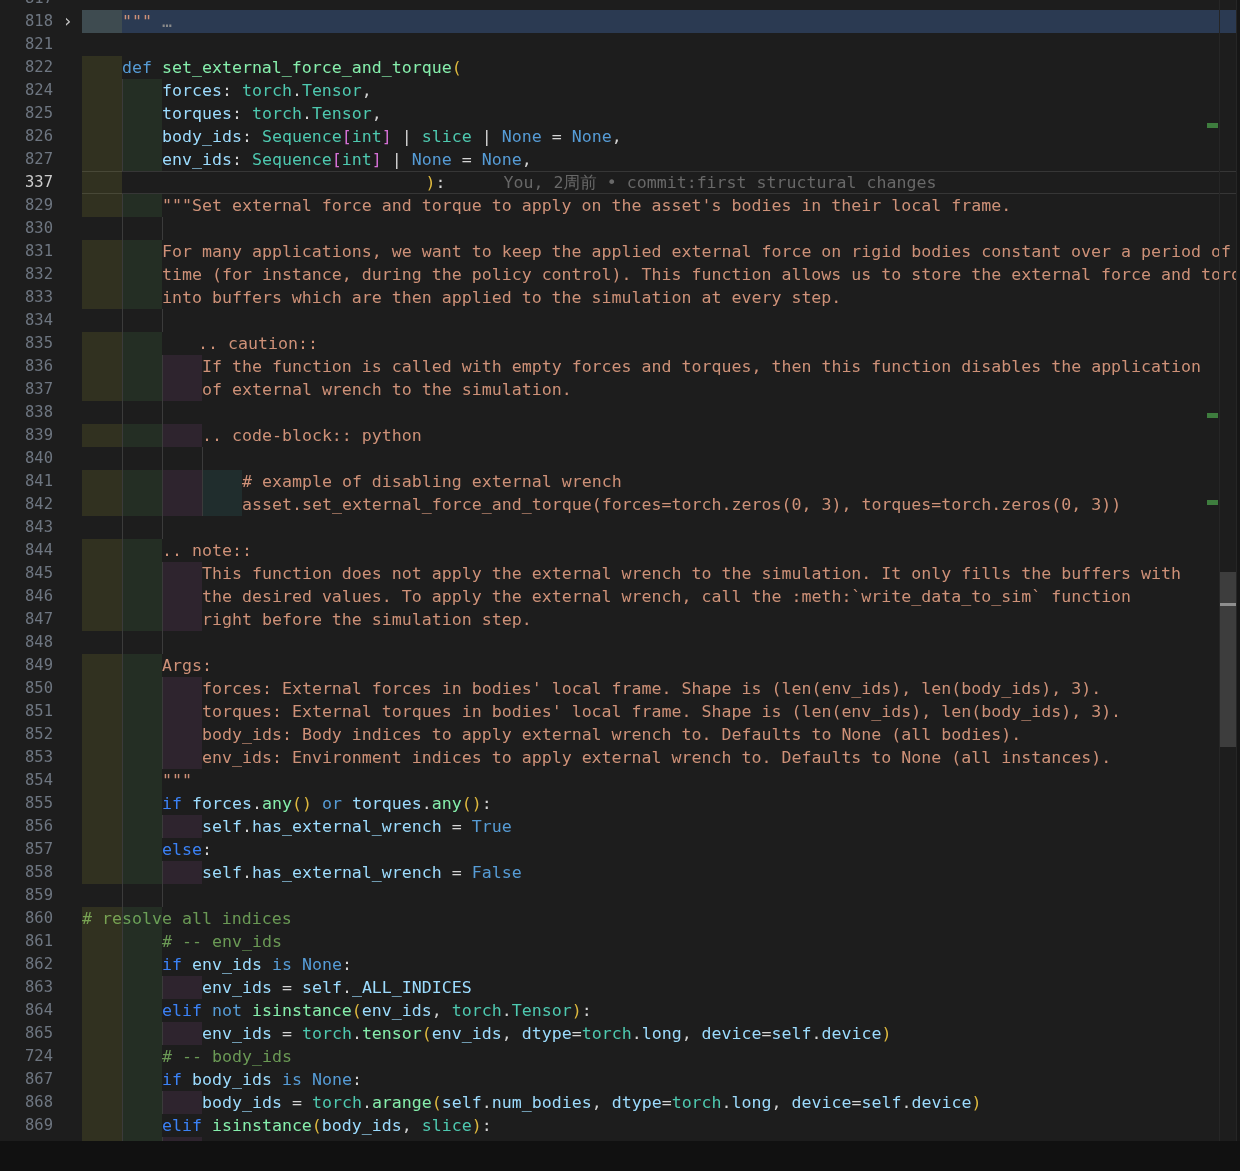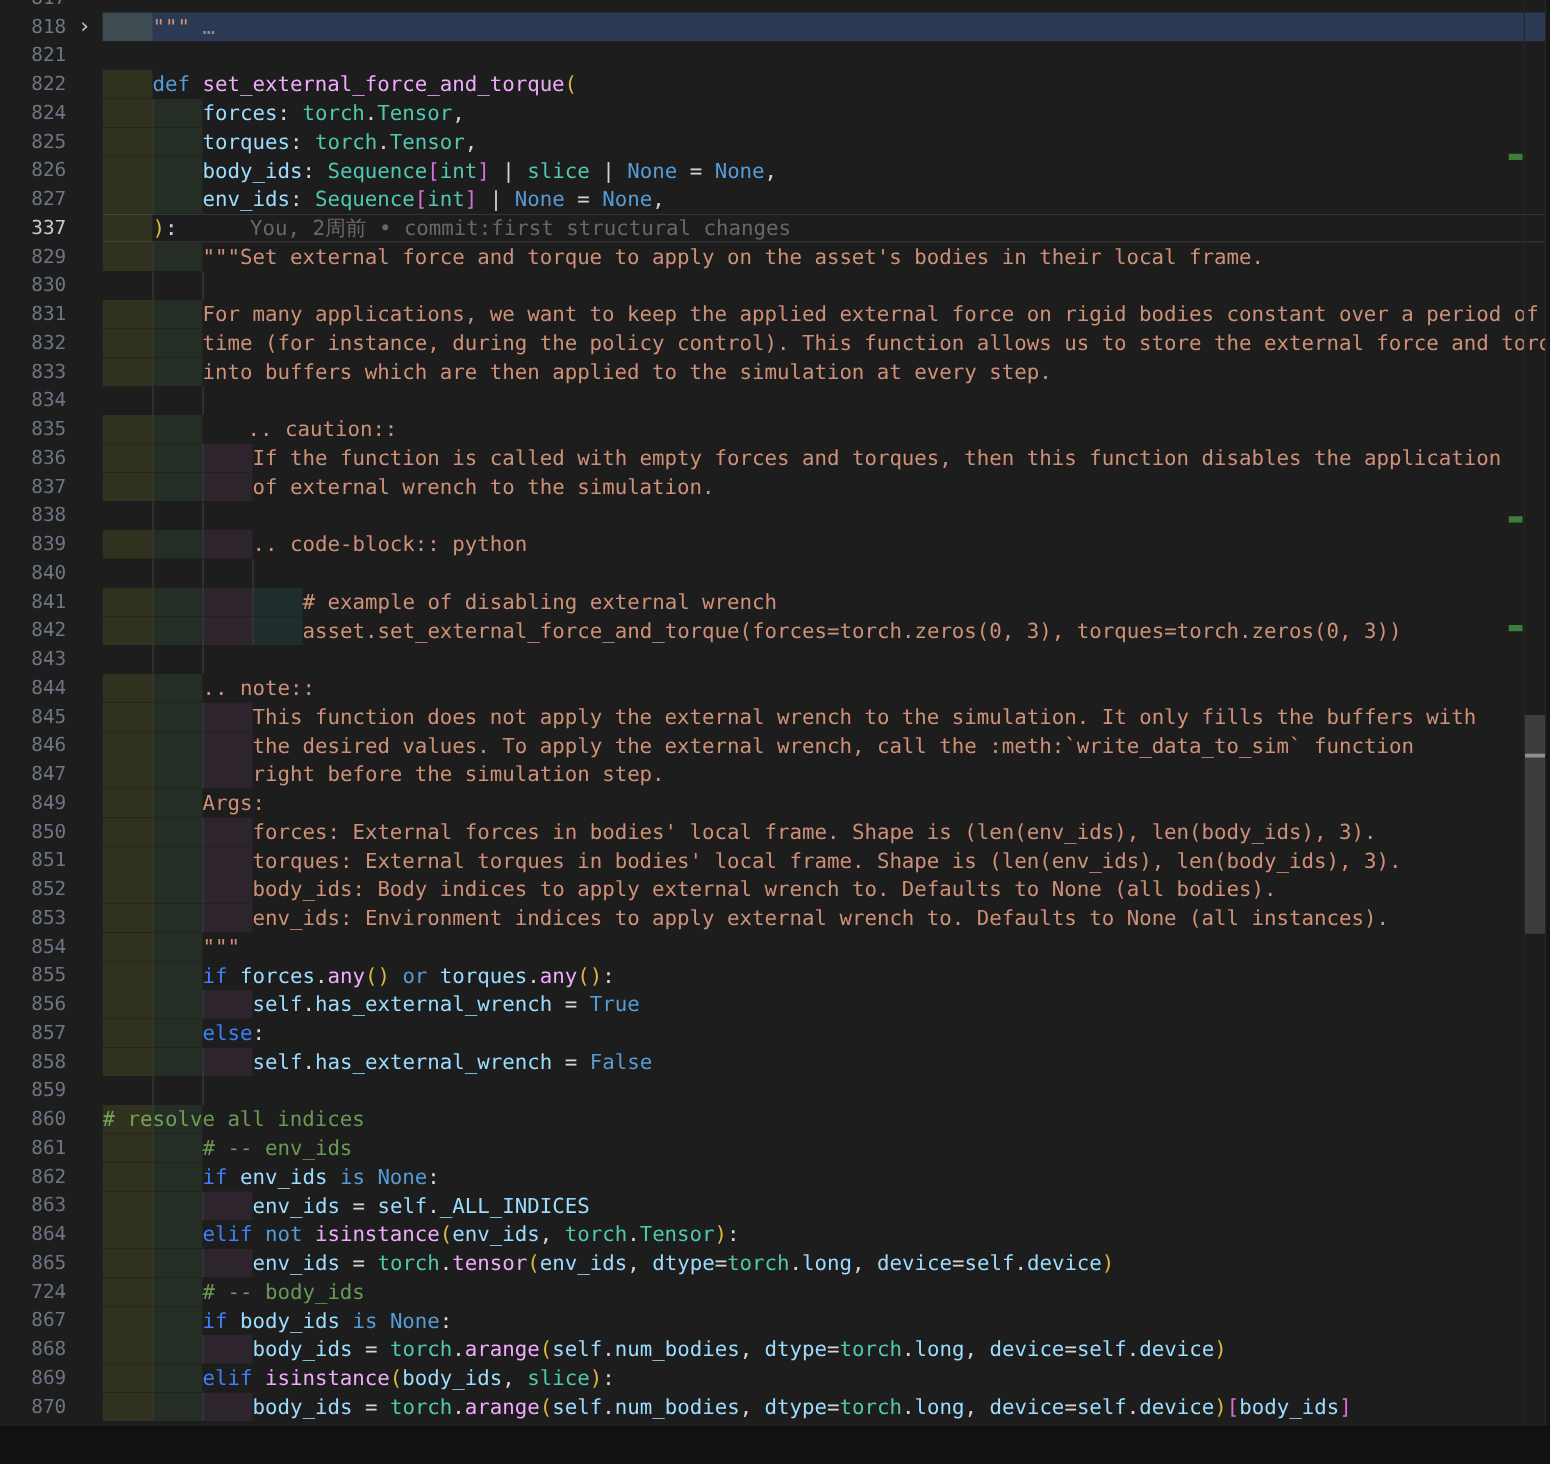--- a/index.html
+++ b/index.html
@@ -6,29 +6,29 @@
   #editor{position:relative;width:1240px;height:1141px;overflow:hidden;background:#1d1d1d;
           font-family:"DejaVu Sans Mono", monospace;font-size:16.6px;line-height:23px;color:#d4d4d4;}
   #rows{position:absolute;top:-13px;left:0;width:100%;}
   .row{display:flex;height:23px;white-space:pre;}
   .gut{flex:0 0 82px;display:flex;height:23px;}
   .lnum{flex:0 0 53px;text-align:right;color:#6e7681;font-size:15.5px;}
   .lnum.active{color:#cccccc;}
   .chev{flex:1;text-align:center;color:#c5c5c5;font-size:17px;}
   .content{position:relative;flex:1;min-width:0;overflow:hidden;height:23px;}
   .fold .content{background:#2b3a52;}
-  .cur .content{box-shadow:inset 0 1px 0 #363636, inset 0 -1px 0 #363636;}
+  .cur .content{box-shadow:inset 0 1px 0 #363636, inset 0 -1px 0 #363636;text-align:center;}
   .blk{position:absolute;top:0;width:40px;height:23px;box-sizing:border-box;}
   .blk.gl{border-left:1px solid #3b3b3b;}
   .ind0{background:rgba(255,255,64,0.09);}
   .ind1{background:rgba(127,255,127,0.08);}
   .ind2{background:rgba(255,127,255,0.08);}
   .ind3{background:rgba(79,236,236,0.08);}
   .code{display:inline-block;height:23px;}
-  .t-k{color:#3b82f6;} .t-b{color:#569CD6;} .t-f{color:#f0abfc;} .t-v{color:#9CDCFE;}
+  .t-k{color:#3b82f6;} .t-b{color:#569CD6;} .t-f{color:#86efac;} .t-v{color:#9CDCFE;}
   .t-t{color:#4EC9B0;} .t-s{color:#CE9178;} .t-c{color:#6A9955;} .t-p{color:#D4D4D4;}
   .t-g1{color:#DDB83E;} .t-g2{color:#D670D6;}
   .t-blame{color:#686868;margin-left:58px;}
   .t-fo{color:#8a8a8a;}
   #sb-zone{position:absolute;top:0;right:20px;width:1px;height:100%;background:#262626;}
   #edge{position:absolute;top:0;right:0;width:3px;height:100%;background:#161616;border-left:1px solid #262626;}
   #thumb{position:absolute;right:4px;width:16px;background:#3d3d3d;}
   #cursor-marker{position:absolute;right:4px;width:16px;height:3px;background:#8f8f8f;}
   .ov-marker{position:absolute;left:1207px;width:11px;height:5px;background:#3e7d3e;}
 </style>
@@ -58,20 +58,21 @@
       <div class="row"><span class="gut"><span class="lnum">838</span><span class="chev"></span></span><span class="content" style="display: block;"><span class="blk gl" style="left: 40px;"></span><span class="blk gl" style="left: 80px;"></span><span class="code" style="padding-left: 0px;"></span></span></div>
       <div class="row"><span class="gut"><span class="lnum">839</span><span class="chev"></span></span><span class="content" style="display: block;"><span class="blk ind0" style="left: 0px;"></span><span class="blk ind1 gl" style="left: 40px;"></span><span class="blk ind2 gl" style="left: 80px;"></span><span class="code" style="padding-left: 120px;"><span class="t-s">.. code-block:: python</span></span></span></div>
       <div class="row"><span class="gut"><span class="lnum">840</span><span class="chev"></span></span><span class="content" style="display: block;"><span class="blk gl" style="left: 40px;"></span><span class="blk gl" style="left: 80px;"></span><span class="blk gl" style="left: 120px;"></span><span class="code" style="padding-left: 0px;"></span></span></div>
       <div class="row"><span class="gut"><span class="lnum">841</span><span class="chev"></span></span><span class="content" style="display: block;"><span class="blk ind0" style="left: 0px;"></span><span class="blk ind1 gl" style="left: 40px;"></span><span class="blk ind2 gl" style="left: 80px;"></span><span class="blk ind3 gl" style="left: 120px;"></span><span class="code" style="padding-left: 160px;"><span class="t-s"># example of disabling external wrench</span></span></span></div>
       <div class="row"><span class="gut"><span class="lnum">842</span><span class="chev"></span></span><span class="content" style="display: block;"><span class="blk ind0" style="left: 0px;"></span><span class="blk ind1 gl" style="left: 40px;"></span><span class="blk ind2 gl" style="left: 80px;"></span><span class="blk ind3 gl" style="left: 120px;"></span><span class="code" style="padding-left: 160px;"><span class="t-s">asset.set_external_force_and_torque(forces=torch.zeros(0, 3), torques=torch.zeros(0, 3))</span></span></span></div>
       <div class="row"><span class="gut"><span class="lnum">843</span><span class="chev"></span></span><span class="content" style="display: block;"><span class="blk gl" style="left: 40px;"></span><span class="blk gl" style="left: 80px;"></span><span class="code" style="padding-left: 0px;"></span></span></div>
       <div class="row"><span class="gut"><span class="lnum">844</span><span class="chev"></span></span><span class="content" style="display: block;"><span class="blk ind0" style="left: 0px;"></span><span class="blk ind1 gl" style="left: 40px;"></span><span class="code" style="padding-left: 80px;"><span class="t-s">.. note::</span></span></span></div>
       <div class="row"><span class="gut"><span class="lnum">845</span><span class="chev"></span></span><span class="content" style="display: block;"><span class="blk ind0" style="left: 0px;"></span><span class="blk ind1 gl" style="left: 40px;"></span><span class="blk ind2 gl" style="left: 80px;"></span><span class="code" style="padding-left: 120px;"><span class="t-s">This function does not apply the external wrench to the simulation. It only fills the buffers with</span></span></span></div>
       <div class="row"><span class="gut"><span class="lnum">846</span><span class="chev"></span></span><span class="content" style="display: block;"><span class="blk ind0" style="left: 0px;"></span><span class="blk ind1 gl" style="left: 40px;"></span><span class="blk ind2 gl" style="left: 80px;"></span><span class="code" style="padding-left: 120px;"><span class="t-s">the desired values. To apply the external wrench, call the :meth:`write_data_to_sim` function</span></span></span></div>
       <div class="row"><span class="gut"><span class="lnum">847</span><span class="chev"></span></span><span class="content" style="display: block;"><span class="blk ind0" style="left: 0px;"></span><span class="blk ind1 gl" style="left: 40px;"></span><span class="blk ind2 gl" style="left: 80px;"></span><span class="code" style="padding-left: 120px;"><span class="t-s">right before the simulation step.</span></span></span></div>
+      <div class="row"><span class="gut"><span class="lnum">848</span><span class="chev"></span></span><span class="content" style="display: block;"><span class="blk gl" style="left: 40px;"></span><span class="blk gl" style="left: 80px;"></span><span class="code" style="padding-left: 0px;"></span></span></div>
       <div class="row"><span class="gut"><span class="lnum">849</span><span class="chev"></span></span><span class="content" style="display: block;"><span class="blk ind0" style="left: 0px;"></span><span class="blk ind1 gl" style="left: 40px;"></span><span class="code" style="padding-left: 80px;"><span class="t-s">Args:</span></span></span></div>
       <div class="row"><span class="gut"><span class="lnum">850</span><span class="chev"></span></span><span class="content" style="display: block;"><span class="blk ind0" style="left: 0px;"></span><span class="blk ind1 gl" style="left: 40px;"></span><span class="blk ind2 gl" style="left: 80px;"></span><span class="code" style="padding-left: 120px;"><span class="t-s">forces: External forces in bodies' local frame. Shape is (len(env_ids), len(body_ids), 3).</span></span></span></div>
       <div class="row"><span class="gut"><span class="lnum">851</span><span class="chev"></span></span><span class="content" style="display: block;"><span class="blk ind0" style="left: 0px;"></span><span class="blk ind1 gl" style="left: 40px;"></span><span class="blk ind2 gl" style="left: 80px;"></span><span class="code" style="padding-left: 120px;"><span class="t-s">torques: External torques in bodies' local frame. Shape is (len(env_ids), len(body_ids), 3).</span></span></span></div>
       <div class="row"><span class="gut"><span class="lnum">852</span><span class="chev"></span></span><span class="content" style="display: block;"><span class="blk ind0" style="left: 0px;"></span><span class="blk ind1 gl" style="left: 40px;"></span><span class="blk ind2 gl" style="left: 80px;"></span><span class="code" style="padding-left: 120px;"><span class="t-s">body_ids: Body indices to apply external wrench to. Defaults to None (all bodies).</span></span></span></div>
       <div class="row"><span class="gut"><span class="lnum">853</span><span class="chev"></span></span><span class="content" style="display: block;"><span class="blk ind0" style="left: 0px;"></span><span class="blk ind1 gl" style="left: 40px;"></span><span class="blk ind2 gl" style="left: 80px;"></span><span class="code" style="padding-left: 120px;"><span class="t-s">env_ids: Environment indices to apply external wrench to. Defaults to None (all instances).</span></span></span></div>
       <div class="row"><span class="gut"><span class="lnum">854</span><span class="chev"></span></span><span class="content" style="display: block;"><span class="blk ind0" style="left: 0px;"></span><span class="blk ind1 gl" style="left: 40px;"></span><span class="code" style="padding-left: 80px;"><span class="t-s">"""</span></span></span></div>
       <div class="row"><span class="gut"><span class="lnum">855</span><span class="chev"></span></span><span class="content" style="display: block;"><span class="blk ind0" style="left: 0px;"></span><span class="blk ind1 gl" style="left: 40px;"></span><span class="code" style="padding-left: 80px;"><span class="t-k">if </span><span class="t-v">forces</span><span class="t-p">.</span><span class="t-f">any</span><span class="t-g1">()</span><span class="t-p"> </span><span class="t-b">or</span><span class="t-p"> </span><span class="t-v">torques</span><span class="t-p">.</span><span class="t-f">any</span><span class="t-g1">()</span><span class="t-p">:</span></span></span></div>
       <div class="row"><span class="gut"><span class="lnum">856</span><span class="chev"></span></span><span class="content" style="display: block;"><span class="blk ind0" style="left: 0px;"></span><span class="blk ind1 gl" style="left: 40px;"></span><span class="blk ind2 gl" style="left: 80px;"></span><span class="code" style="padding-left: 120px;"><span class="t-v">self</span><span class="t-p">.</span><span class="t-v">has_external_wrench</span><span class="t-p"> = </span><span class="t-b">True</span></span></span></div>
       <div class="row"><span class="gut"><span class="lnum">857</span><span class="chev"></span></span><span class="content" style="display: block;"><span class="blk ind0" style="left: 0px;"></span><span class="blk ind1 gl" style="left: 40px;"></span><span class="code" style="padding-left: 80px;"><span class="t-k">else</span><span class="t-p">:</span></span></span></div>
       <div class="row"><span class="gut"><span class="lnum">858</span><span class="chev"></span></span><span class="content" style="display: block;"><span class="blk ind0" style="left: 0px;"></span><span class="blk ind1 gl" style="left: 40px;"></span><span class="blk ind2 gl" style="left: 80px;"></span><span class="code" style="padding-left: 120px;"><span class="t-v">self</span><span class="t-p">.</span><span class="t-v">has_external_wrench</span><span class="t-p"> = </span><span class="t-b">False</span></span></span></div>

